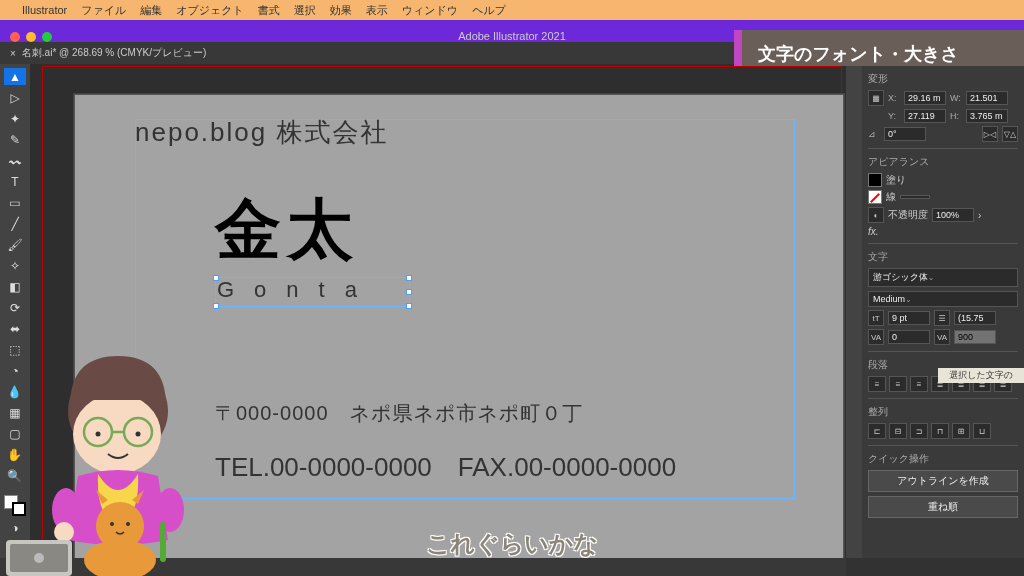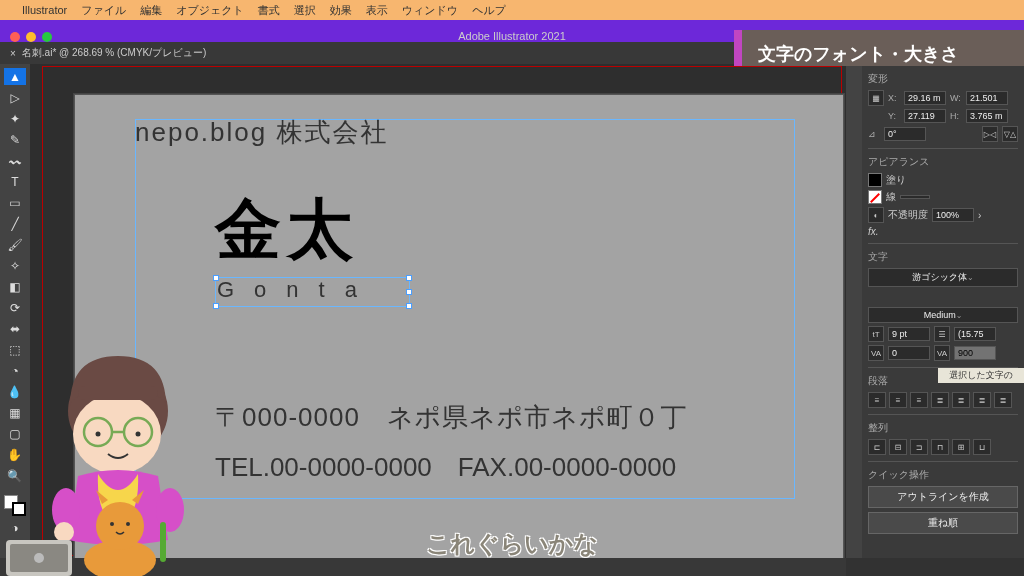--- a/index.html
+++ b/index.html
@@ -26,34 +26,34 @@
 .artboard{position:absolute;left:44px;top:30px;width:770px;height:480px;background:#a3a3a3;border:1px solid #555;box-shadow:0 0 0 1px #444}
 .txtframe{position:absolute;left:60px;top:24px;width:660px;height:380px;border:1px solid #6ab7ff}
 .sel-box{position:absolute;left:140px;top:182px;width:195px;height:30px;border:1px solid #6ab7ff}
 .sel-box .h{position:absolute;width:6px;height:6px;background:#fff;border:1px solid #4a9eff}
 .sel-box .h.tl{left:-3px;top:-3px}.sel-box .h.tr{right:-3px;top:-3px}
 .sel-box .h.bl{left:-3px;bottom:-3px}.sel-box .h.br{right:-3px;bottom:-3px}
 .sel-box .h.mr{right:-3px;top:50%;margin-top:-3px}
 .co{font-size:26px;color:#333;position:absolute;left:60px;top:20px;letter-spacing:2px}
 .name-big{font-size:66px;font-weight:700;color:#000;position:absolute;left:140px;top:90px;letter-spacing:6px}
 .name-en{font-size:22px;color:#333;position:absolute;left:142px;top:182px;letter-spacing:20px}
-.addr{font-size:26px;color:#333;position:absolute;left:140px;top:305px;letter-spacing:1px;white-space:nowrap}
+.addr{font-size:20px;color:#333;position:absolute;left:140px;top:305px;letter-spacing:1px;white-space:nowrap}
 .tel{font-size:26px;color:#333;position:absolute;left:140px;top:355px;white-space:nowrap}
 .panels{position:absolute;top:42px;right:0;width:178px;bottom:18px;background:#3a3a3a;color:#ccc;font-size:10px;overflow:hidden}
 .panel-iconcol{position:absolute;left:0;top:0;width:16px;height:100%;background:#434343}
 .panel-body{margin-left:16px;padding:4px 6px}
 .ptitle{font-size:10px;color:#aaa;margin:6px 0 4px}
 .prow{display:flex;align-items:center;gap:4px;margin:3px 0}
 .pinput{background:#2b2b2b;border:1px solid #555;color:#eee;font-size:9px;padding:1px 3px;width:42px}
 .plabel{font-size:9px;color:#aaa;width:12px}
 .psep{height:1px;background:#555;margin:6px 0}
 .sw-fill{width:14px;height:14px;background:#000;border:1px solid #777;display:inline-block}
 .sw-none{width:14px;height:14px;background:#fff;border:1px solid #777;position:relative;display:inline-block}
 .sw-none::after{content:"";position:absolute;left:0;right:0;top:50%;height:2px;background:red;transform:rotate(-45deg)}
-.dropdown{background:#2b2b2b;border:1px solid #555;color:#eee;font-size:9px;padding:2px 4px;width:100%;display:flex;justify-content:center;align-items:center}
+.dropdown{background:#2b2b2b;border:1px solid #555;color:#eee;font-size:9px;padding:2px 4px;width:100%;display:flex;justify-content:flex-start;align-items:center}
 .dropdown::after{content:"⌄";font-size:8px;color:#999}
 .iconbtn{width:16px;height:16px;background:#2b2b2b;border:1px solid #555;display:inline-flex;align-items:center;justify-content:center;font-size:8px;color:#ccc}
 .tt{position:absolute;right:0;top:326px;background:#e8e5d8;color:#333;font-size:9px;padding:1px 11px;white-space:nowrap}
 .aligngrid{display:flex;flex-wrap:wrap;gap:3px}
 .aligngrid .iconbtn{width:18px;height:16px}
 .qbtn{background:#4a4a4a;border:1px solid #666;color:#eee;font-size:10px;padding:3px;text-align:center;margin-top:4px}
 .botbar{position:absolute;bottom:0;left:0;right:178px;height:18px;background:#383838;color:#bbb;font-size:10px;display:flex;align-items:center;padding-left:40px;gap:30px}
 .banner{position:absolute;top:30px;right:0;width:290px;height:36px;background:#6a5e58;color:#fff;font-size:18px;font-weight:bold;display:flex;align-items:flex-end;padding-left:16px;border-left:8px solid #c146c1}
 .caption{position:absolute;bottom:16px;left:50%;transform:translateX(-50%);font-size:24px;font-weight:bold;color:#8a8578;text-shadow:1px 1px 0 #fff,-1px -1px 0 #fff,1px -1px 0 #fff,-1px 1px 0 #fff}
 .avatar{position:absolute;left:0;bottom:0;width:220px;height:280px;pointer-events:none}
@@ -182,21 +182,21 @@
         <span>›</span>
       </div>
     <div class="prow">
         <span style="font-style:italic">fx.</span>
       </div>
     <div class="psep"></div>
     <div class="ptitle">文字</div>
     <div class="dropdown">
         <span>游ゴシック体</span>
       </div>
-    <div class="dropdown" style="margin-top:20px">
+    <div class="dropdown" style="margin-top:4px">
         <span>Medium</span>
       </div>
     <div class="prow" style="margin-top:3px">
       <span class="iconbtn">tT</span>
         <span class="pinput">9 pt</span>
       <span class="iconbtn">☰</span>
         <span class="pinput">(15.75</span>
     </div>
     <div class="prow">
       <span class="iconbtn">VA</span>

